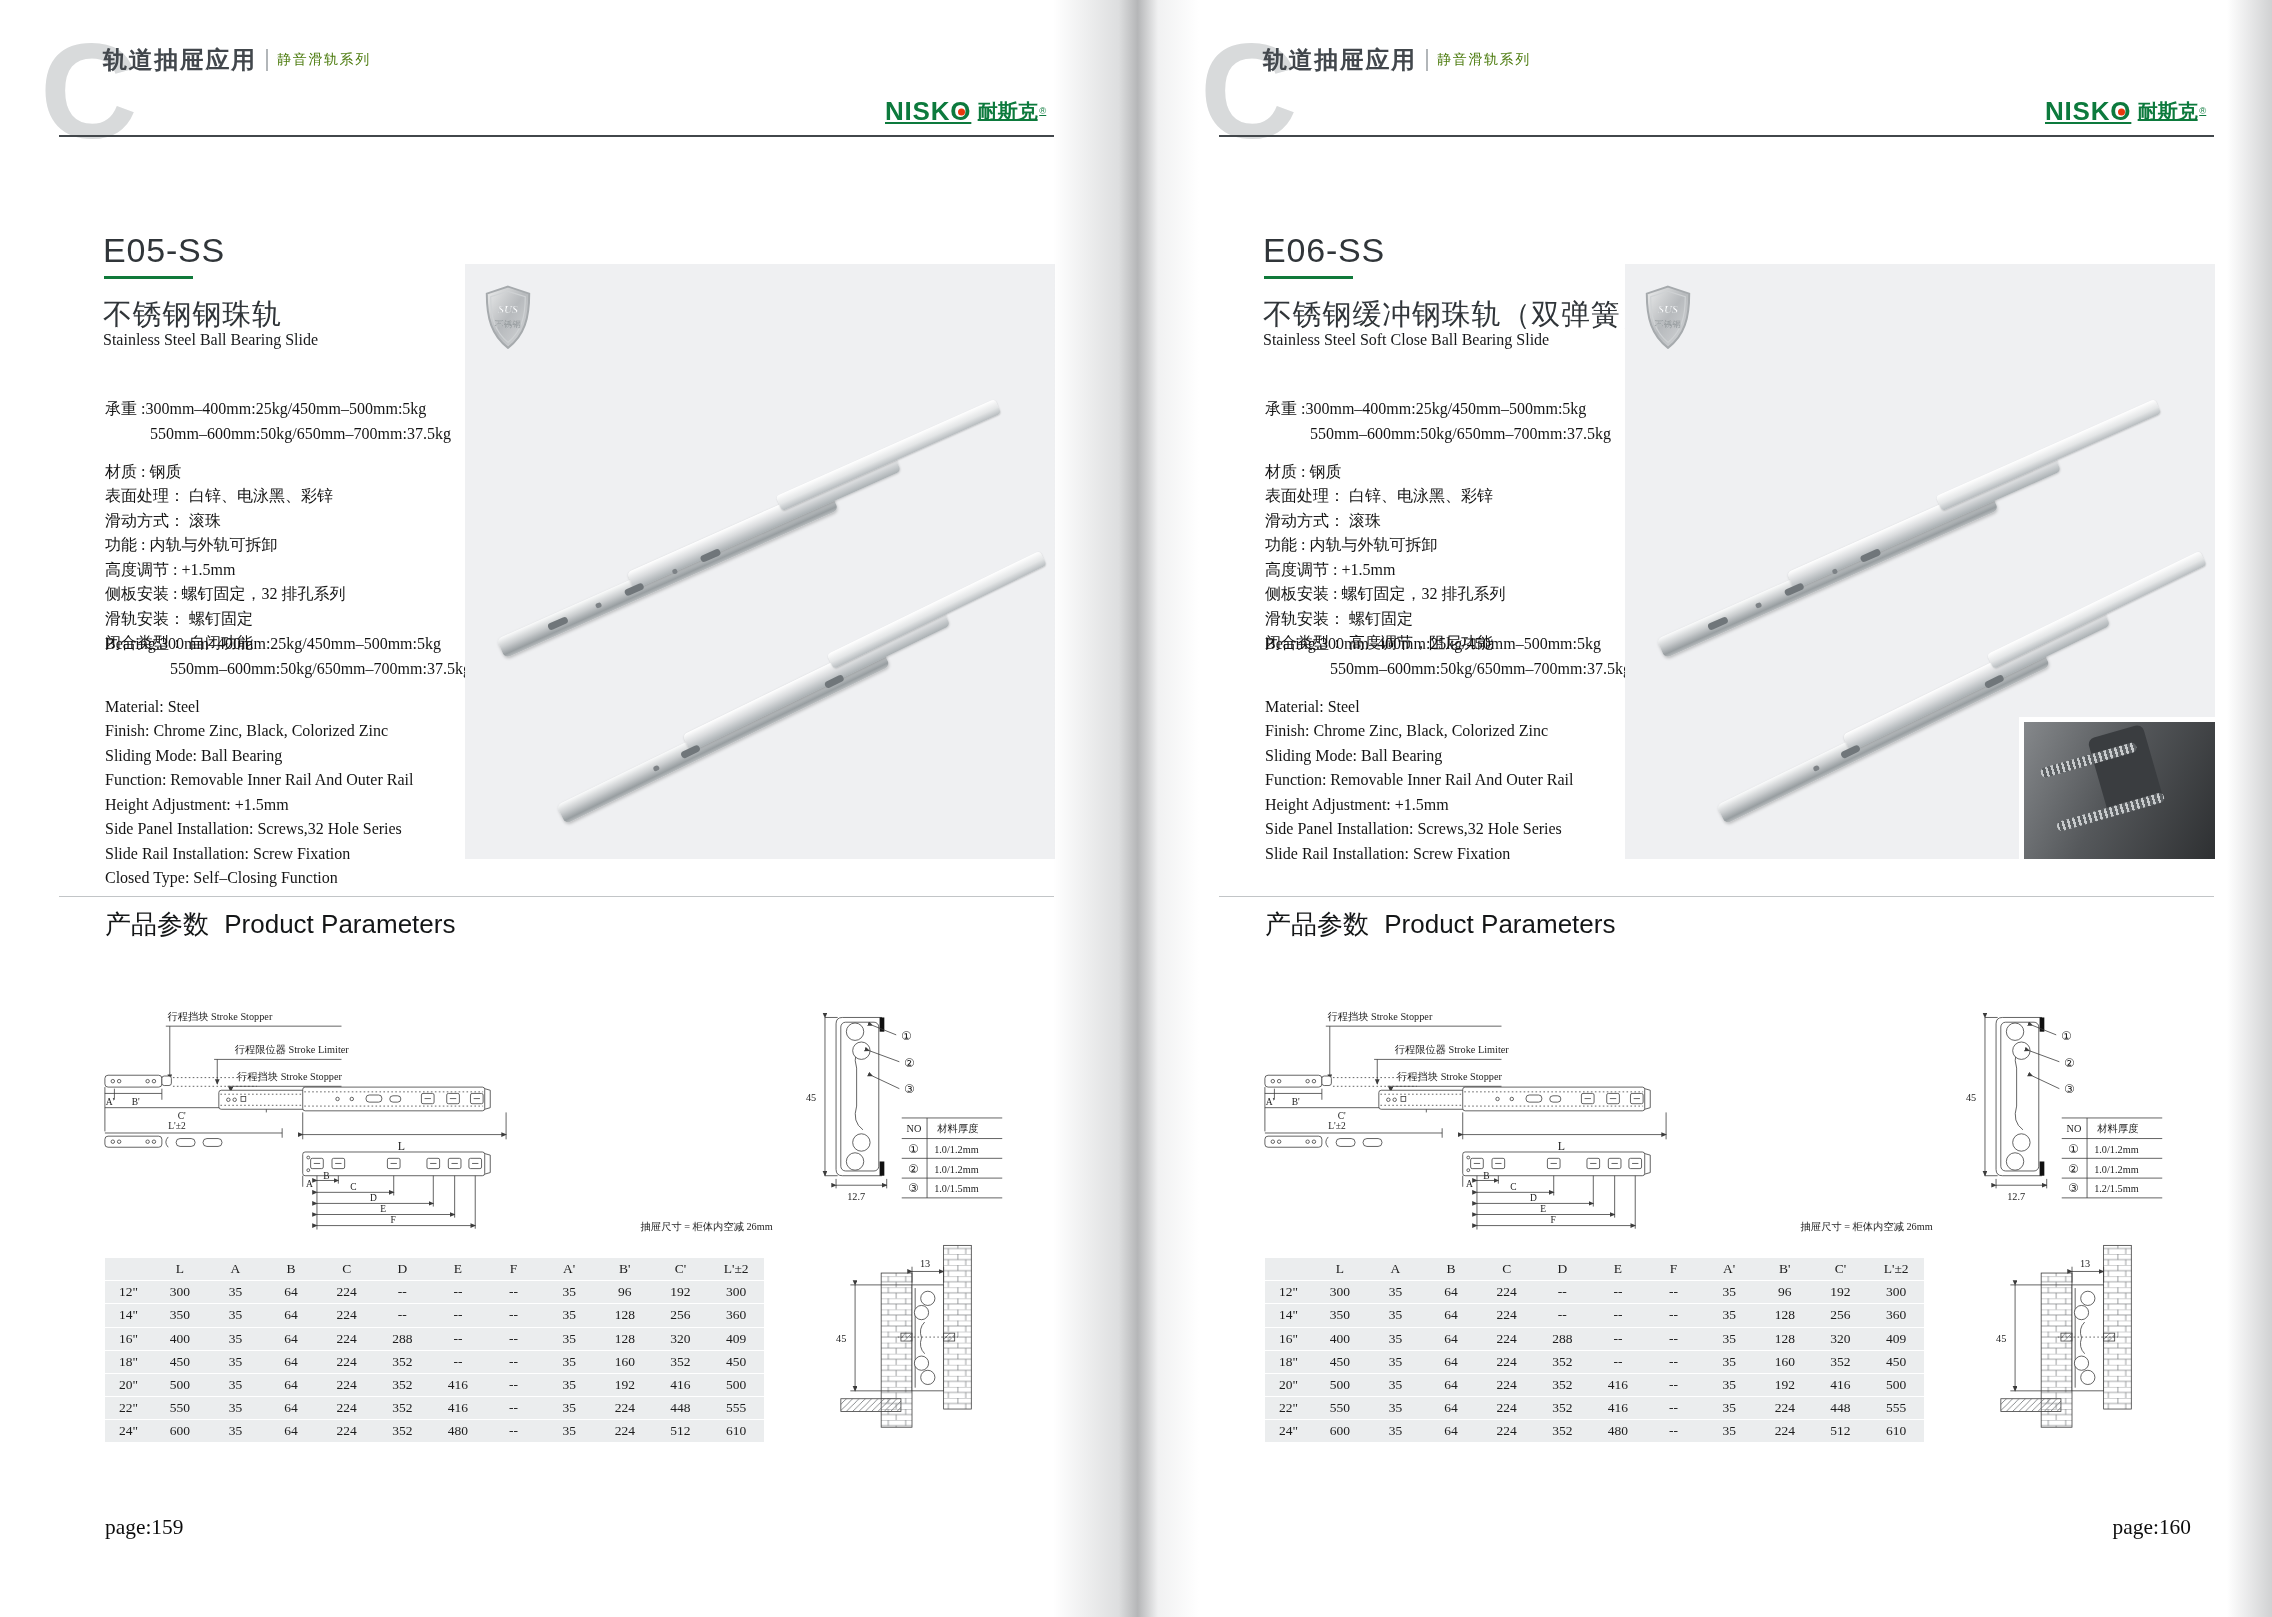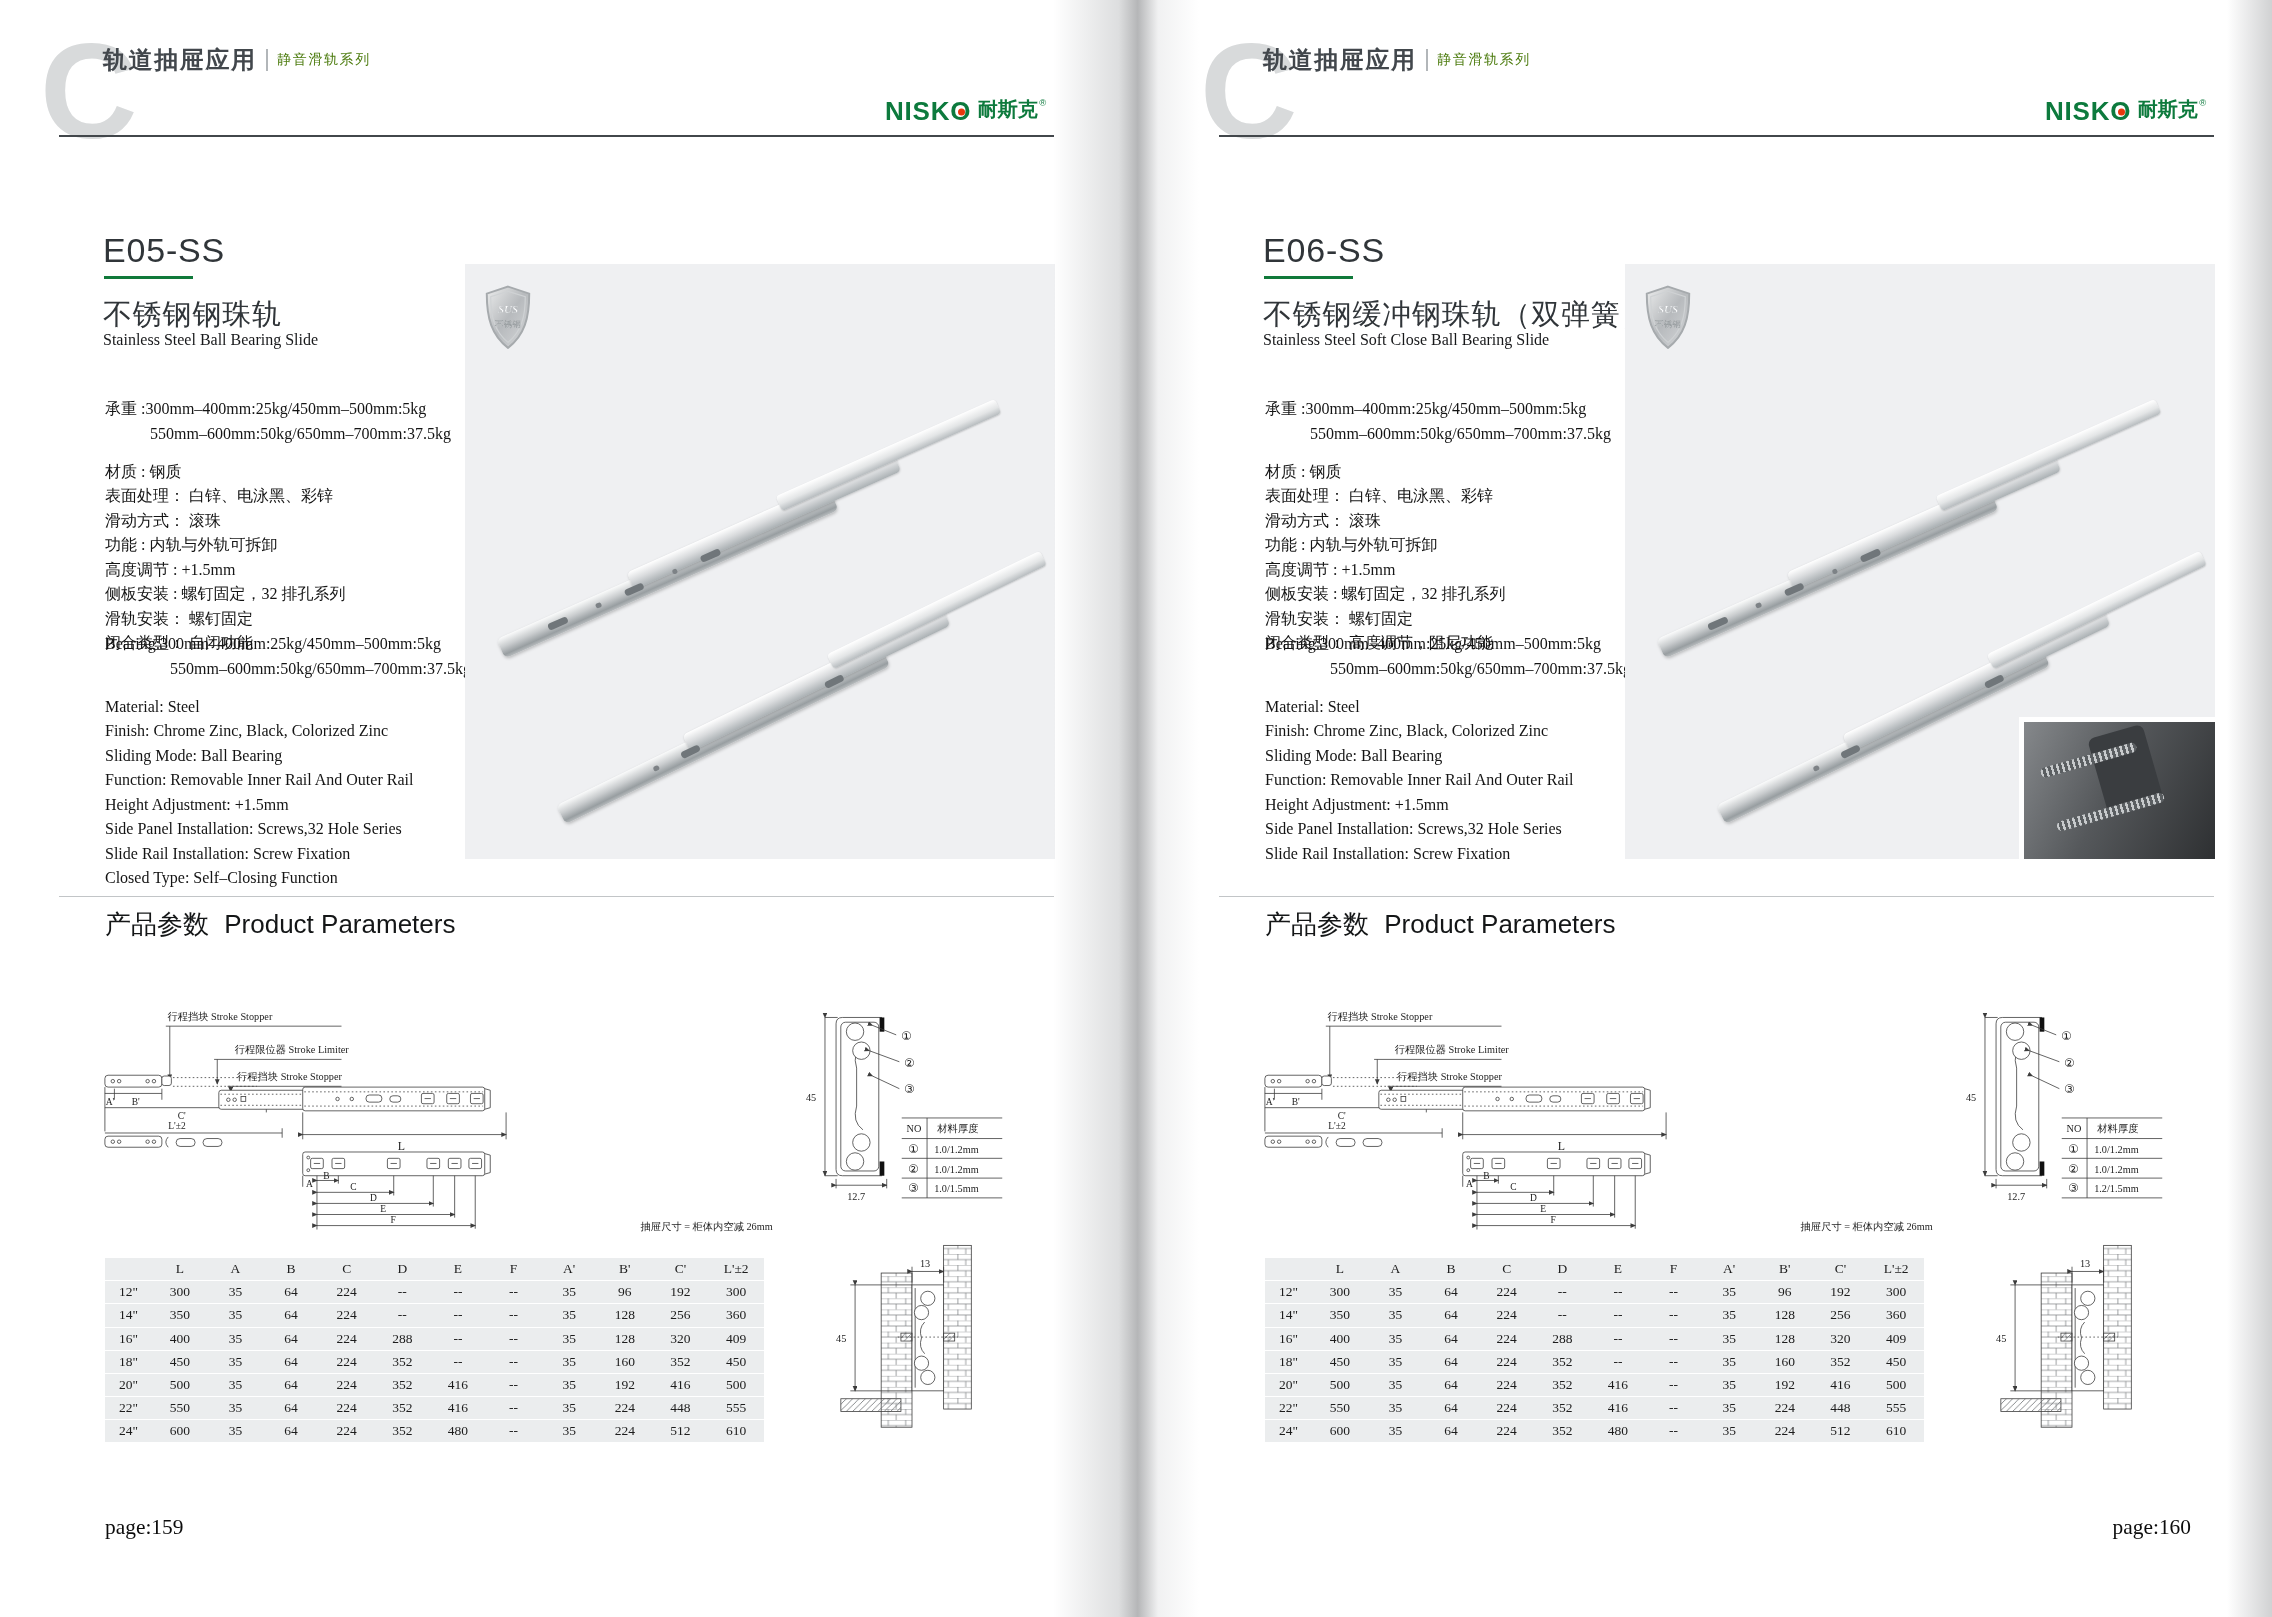--- a/index.html
+++ b/index.html
@@ -7,21 +7,21 @@
        font-family:"Liberation Sans",sans-serif;}
   .page{position:absolute;top:0;width:1113px;height:1618px;background:#fff;}
 
   
   .big-letter{position:absolute;left:40px;top:24px;font:bold 135px "Liberation Sans",sans-serif;
               color:#d8dadb;line-height:1;}
   .page-header{position:absolute;left:103px;top:44px;display:flex;align-items:center;}
   .h-title{font-weight:bold;font-size:24px;color:#42474c;letter-spacing:1.6px;}
   .h-divider{width:1.6px;height:21.4px;background:#b2b6b9;margin:0 9.5px;}
   .h-subtitle{font-size:14px;color:#4d7c0f;letter-spacing:1.6px;}
-  .logo{position:absolute;left:885px;top:98px;display:flex;align-items:flex-start;color:#0d7a3d;}
+  .logo{position:absolute;left:885px;top:98px;display:flex;align-items:center;color:#0d7a3d;text-decoration:underline;}
   .logo-en{font-weight:bold;font-size:26px;letter-spacing:0.8px;position:relative;line-height:1;}
   .logo-en::after{content:"";position:absolute;right:6.3px;top:55%;width:7.1px;height:7.1px;
                   background:#e8380d;border-radius:50%;transform:translateY(-50%);}
   .logo-cn{font-weight:bold;font-size:20px;margin-left:6.3px;line-height:1.1;}
   .logo-reg{font-size:9.5px;margin-left:1.6px;line-height:1;}
   .header-rule{position:absolute;left:59px;top:135px;width:995px;height:1.6px;background:#42474b;}
 
   
   .model{position:absolute;left:103px;top:231px;font-size:34px;color:#303539;letter-spacing:0.8px;}
   .model-underline{position:absolute;left:104px;top:276px;width:89px;height:3.2px;background:#10793a;}

